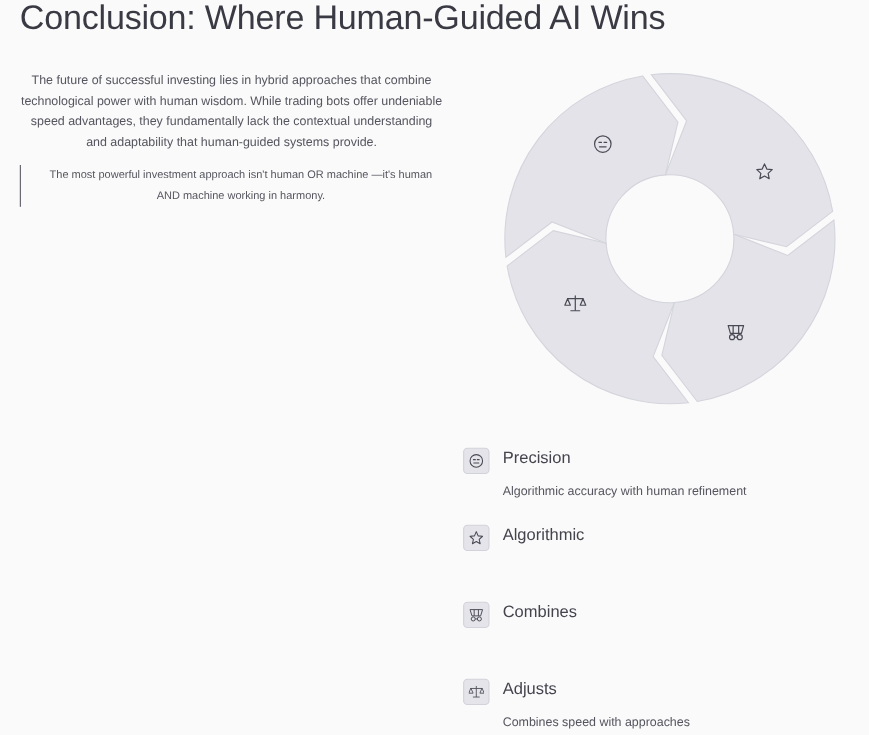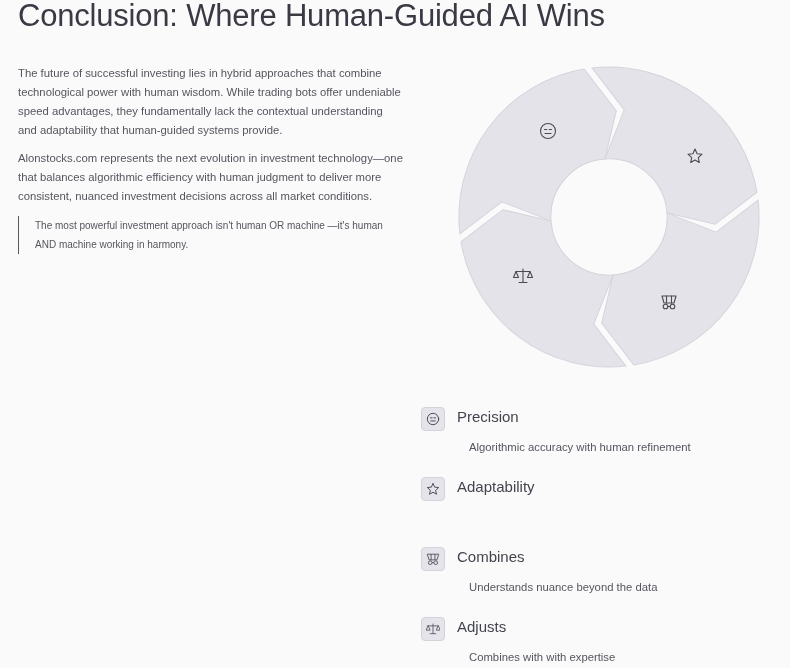--- a/index.html
+++ b/index.html
@@ -10,53 +10,52 @@
     color:#3f3f4a;
     position:relative;
   }
   .title {
     position:absolute; left:18px; top:-2px;
     font-size:31px; font-weight:400; letter-spacing:-0.2px;
     color:#3a3a44; margin:0; white-space:nowrap;
   }
   .intro {
     position:absolute; left:18px; top:64px; width:385px;
-    font-size:11.3px; line-height:19px; color:#55555f;
+    font-size:11.3px; line-height:19px; color:#55555f;text-align:center;
   }
   .intro p { margin:0 0 9px 0; }
   .quote {
     margin:10px 0 0 0; padding:0 0 0 16px;
     border-left:1.5px solid #5a5a63;
     font-size:10px; line-height:19px; color:#55555f;
   }
   .cycle { position:absolute; left:455px; top:63px; width:308px; height:308px; }
   .features { position:absolute; left:421px; top:383px; width:360px;margin-top:23px; }
   .feature { position:relative; height:70px; }
   .feat-icon {
     position:absolute; left:0; top:1px; width:22px; height:22px;
     background:#e4e4ea; border:1px solid #d2d2da; border-radius:4px;
     display:flex; align-items:center; justify-content:center;
   }
   .feat-title {
     position:absolute; left:36px; top:2px;
     font-size:15px; color:#44444e; font-weight:400;
   }
   .feat-desc {
-    position:absolute; left:48px; top:35px;
+    position:absolute; left:36px; top:35px;
     font-size:11.3px; color:#55555f;
   }
 </style>
 </head>
 <body>
 
 <h1 class="title">Conclusion: Where Human-Guided AI Wins</h1>
 
 <div class="intro">
   <p>The future of successful investing lies in hybrid approaches that combine technological power with human wisdom. While trading bots offer undeniable speed advantages, they fundamentally lack the contextual understanding and adaptability that human-guided systems provide.</p>
-  <p>Alonstocks.com represents the next evolution in investment technology—one that balances algorithmic efficiency with human judgment to deliver more consistent, nuanced investment decisions across all market conditions.</p>
   <blockquote class="quote">The most powerful investment approach isn't human OR machine —it's human AND machine working in harmony.</blockquote>
 </div>
 
 <div class="cycle">
   <svg width="308" height="308" viewBox="-154 -154 308 308">
     <defs>
 
       <path id="seg" d="
         M 4 -150
         A 150 150 0 0 1 150 -4
@@ -127,44 +126,43 @@
     <div class="feat-title">Precision</div>
     <div class="feat-desc">Algorithmic accuracy with human refinement</div>
   </div>
 
   <div class="feature">
     <div class="feat-icon">
       <svg width="14" height="14" viewBox="-8 -8 16 16" fill="none" stroke="#4a4a55" stroke-width="1.1" stroke-linejoin="round">
         <path d="M0,-6.5 L1.9,-2.1 L6.5,-1.7 L3,1.5 L4,6 L0,3.7 L-4,6 L-3,1.5 L-6.5,-1.7 L-1.9,-2.1 Z"></path>
       </svg>
     </div>
-    <div class="feat-title">Adaptability</div>
+    <div class="feat-title">Algorithmic</div>
   </div>
 
   <div class="feature">
     <div class="feat-icon">
       <svg width="14" height="14" viewBox="-8 -8 16 16" fill="none" stroke="#4a4a55" stroke-width="1" stroke-linejoin="round">
         <path d="M-6.5,-5.5 L6.5,-5.5 L4.5,1 L-4.5,1 Z"></path>
         <line x1="-2.2" y1="-5.5" x2="-2.2" y2="1"></line>
         <line x1="2.2" y1="-5.5" x2="2.2" y2="1"></line>
         <circle cx="-3.2" cy="4.2" r="2.1"></circle>
         <circle cx="3.2" cy="4.2" r="2.1"></circle>
         <line x1="-1.1" y1="4.2" x2="1.1" y2="4.2"></line>
       </svg>
     </div>
     <div class="feat-title">Combines</div>
-    <div class="feat-desc">Understands nuance beyond the data</div>
   </div>
 
   <div class="feature">
     <div class="feat-icon">
       <svg width="14" height="14" viewBox="-9 -8 18 16" fill="none" stroke="#4a4a55" stroke-width="1" stroke-linejoin="round" stroke-linecap="round">
         <line x1="0" y1="-6.5" x2="0" y2="5.5"></line>
         <line x1="-3.5" y1="6" x2="3.5" y2="6"></line>
         <line x1="-6.5" y1="-4" x2="6.5" y2="-4"></line>
         <path d="M-6.5,-4 L-8.8,1.5 L-4.2,1.5 Z"></path>
         <path d="M6.5,-4 L4.2,1.5 L8.8,1.5 Z"></path>
       </svg>
     </div>
     <div class="feat-title">Adjusts</div>
-    <div class="feat-desc">Combines with with expertise</div>
+    <div class="feat-desc">Combines speed with approaches</div>
   </div>
 </div>
 
 </body></html>

